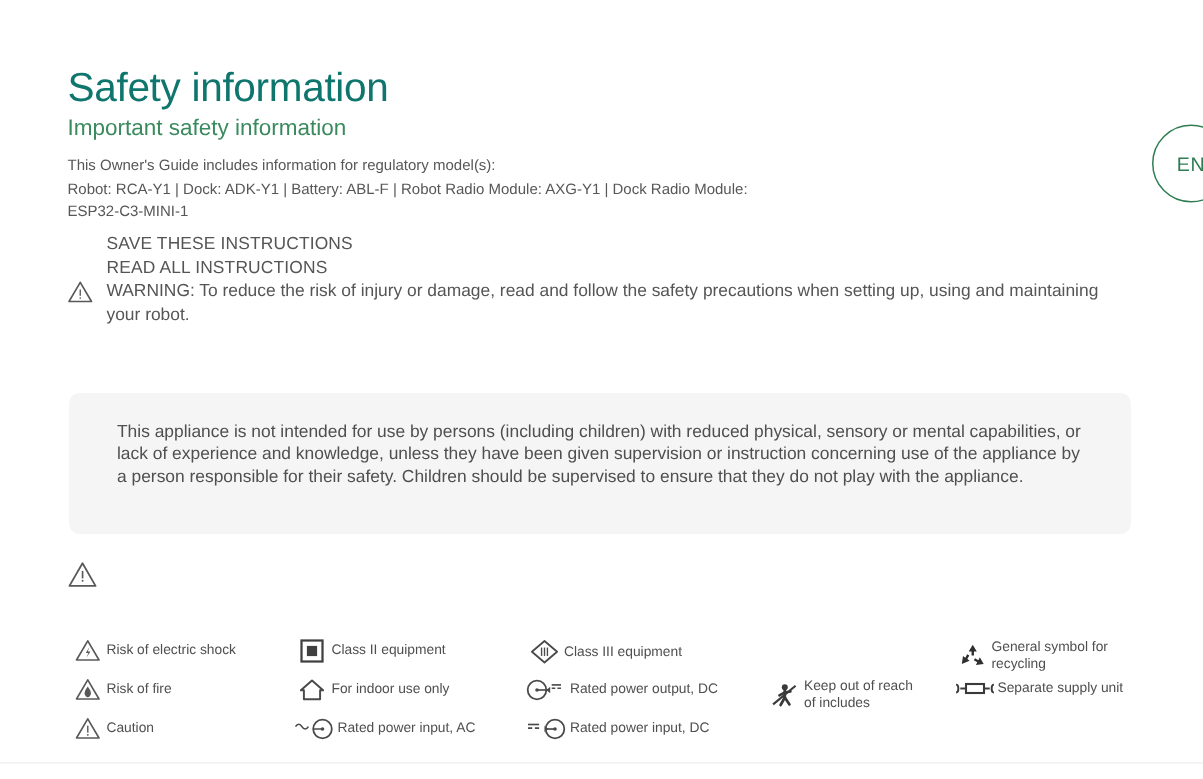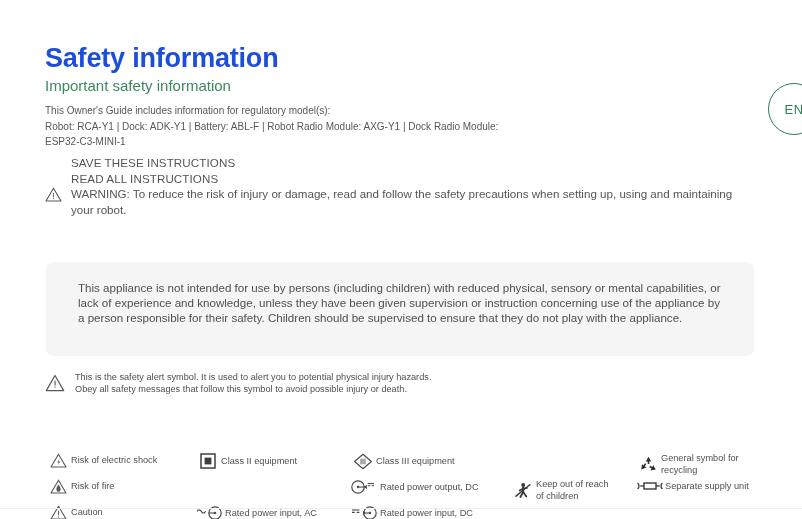--- a/index.html
+++ b/index.html
@@ -44,23 +44,23 @@
   }
 
   
   .header {
     position: absolute;
     left: 45px;
     top: 42px;
     width: 700px;
   }
   .title {
-    color: #1d4ed8;
+    color: #0f766e;
     font-size: 27px;
-    font-weight: 700;
+    font-weight: 400;
     line-height: 32px;
     margin: 0;
     letter-spacing: -0.2px;
   }
   .subtitle {
     color: #3a8a5e;
     font-size: 15px;
     font-weight: 400;
     line-height: 19px;
     margin: 2px 0 0 0;
@@ -146,21 +146,20 @@
   }
 
   .grid {
     position: relative;
     width: 745px;
   }
   .cell {
     position: absolute;
     display: flex;
     align-items: center;
-    margin-top: 24px;
   }
   .cell .ic {
     flex: 0 0 auto;
     width: 26px;
     display: flex;
     align-items: center;
     justify-content: center;
   }
   .cell .tx {
     font-size: 9.2px;
@@ -232,24 +231,20 @@
   <div class="legend">
 
     <div class="alert-row">
       <div class="ic">
         <svg width="20" height="18" viewBox="0 0 20 18">
           <path d="M10 1.5 L18.7 16.6 L1.3 16.6 Z" fill="none" stroke="#595959" stroke-width="1.2" stroke-linejoin="round"></path>
           <rect x="9.5" y="6.6" width="1.1" height="5" fill="#595959"></rect>
           <rect x="9.5" y="12.6" width="1.1" height="1.2" fill="#595959"></rect>
         </svg>
       </div>
-      <div class="tx">
-        <div>This is the safety alert symbol. It is used to alert you to potential physical injury hazards.</div>
-        <div>Obey all safety messages that follow this symbol to avoid possible injury or death.</div>
-      </div>
     </div>
 
     <div class="grid" style="height:82px">
 
       <div class="cell" style="left:0px;  top:28px;">
         <div class="ic">
           <svg width="17" height="15" viewBox="0 0 17 15">
             <path d="M8.5 1.2 L16 14 L1 14 Z" fill="none" stroke="#595959" stroke-width="1.1" stroke-linejoin="round"></path>
             <path d="M9.6 5.4 L7.2 9.4 L8.9 9.4 L7.6 12.5 L10.3 8.4 L8.5 8.4 Z" fill="#595959"></path>
           </svg>
@@ -281,20 +276,28 @@
       <div class="cell" style="left:150px; top:28px;">
         <div class="ic">
           <svg width="16" height="16" viewBox="0 0 16 16">
             <rect x="1" y="1" width="14" height="14" fill="none" stroke="#404040" stroke-width="1.5"></rect>
             <rect x="4.6" y="4.6" width="6.8" height="6.8" fill="#404040"></rect>
           </svg>
         </div>
         <div class="tx">Class II equipment</div>
       </div>
 
+      <div class="cell" style="left:150px; top:54px;">
+        <div class="ic">
+          <svg width="18" height="16" viewBox="0 0 18 16">
+            <path d="M9 1.6 L16.4 8.2 L14.4 8.2 L14.4 14.2 L3.6 14.2 L3.6 8.2 L1.6 8.2 Z" fill="none" stroke="#4a4a4a" stroke-width="1.3" stroke-linejoin="round"></path>
+          </svg>
+        </div>
+        <div class="tx">For indoor use only</div>
+      </div>
 
       <div class="cell" style="left:150px; top:80px;">
         <div class="ic" style="width:30px">
           <svg width="30" height="16" viewBox="0 0 30 16">
             <circle cx="20" cy="8" r="6.2" fill="none" stroke="#4a4a4a" stroke-width="1.2"></circle>
             <circle cx="20" cy="8" r="1.2" fill="#4a4a4a"></circle>
             <path d="M20 8 L13.8 8" stroke="#4a4a4a" stroke-width="1.1"></path>
             <path d="M2 6.4 C3.3 4.3, 5 4.3, 6.3 6.4 C7.6 8.5, 9.3 8.5, 10.6 6.4" fill="none" stroke="#4a4a4a" stroke-width="1.1"></path>
           </svg>
         </div>
@@ -349,21 +352,21 @@
             <path d="M9.2 5.2 L9.2 10.0" stroke="#3a3a3a" stroke-width="1.8" stroke-linecap="round"></path>
             <path d="M9.2 10.0 L6.4 15.0" stroke="#3a3a3a" stroke-width="1.8" stroke-linecap="round"></path>
             <path d="M9.2 10.0 L12.3 14.6" stroke="#3a3a3a" stroke-width="1.8" stroke-linecap="round"></path>
             <path d="M9.2 6.6 L5.6 8.6" stroke="#3a3a3a" stroke-width="1.7" stroke-linecap="round"></path>
             <path d="M9.2 6.6 L13.0 6.0" stroke="#3a3a3a" stroke-width="1.7" stroke-linecap="round"></path>
             <path d="M1.4 14.6 L16.4 2.2" stroke="#3a3a3a" stroke-width="1.4"></path>
           </svg>
         </div>
         <div class="tx">
           <div>Keep out of reach</div>
-          <div>of children</div>
+          <div>of includes</div>
         </div>
       </div>
 
       <div class="cell" style="left:590px; top:28px;">
         <div class="ic">
           <svg width="17" height="17" viewBox="0 0 17 17">
             <path d="M8.5 0.8 L11.2 5.4 L9.3 5.4 L9.3 8.0 L7.7 8.0 L7.7 5.4 L5.8 5.4 Z" fill="#2f2f2f"></path>
             <path d="M1.2 13.6 L2.0 8.3 L3.5 9.5 L4.8 7.2 L6.2 8.0 L4.9 10.3 L6.4 11.5 Z" fill="#2f2f2f"></path>
             <path d="M15.8 13.6 L10.6 14.4 L11.5 12.5 L9.2 11.2 L10.0 9.8 L12.3 11.1 L13.2 9.2 Z" fill="#2f2f2f"></path>
           </svg>

